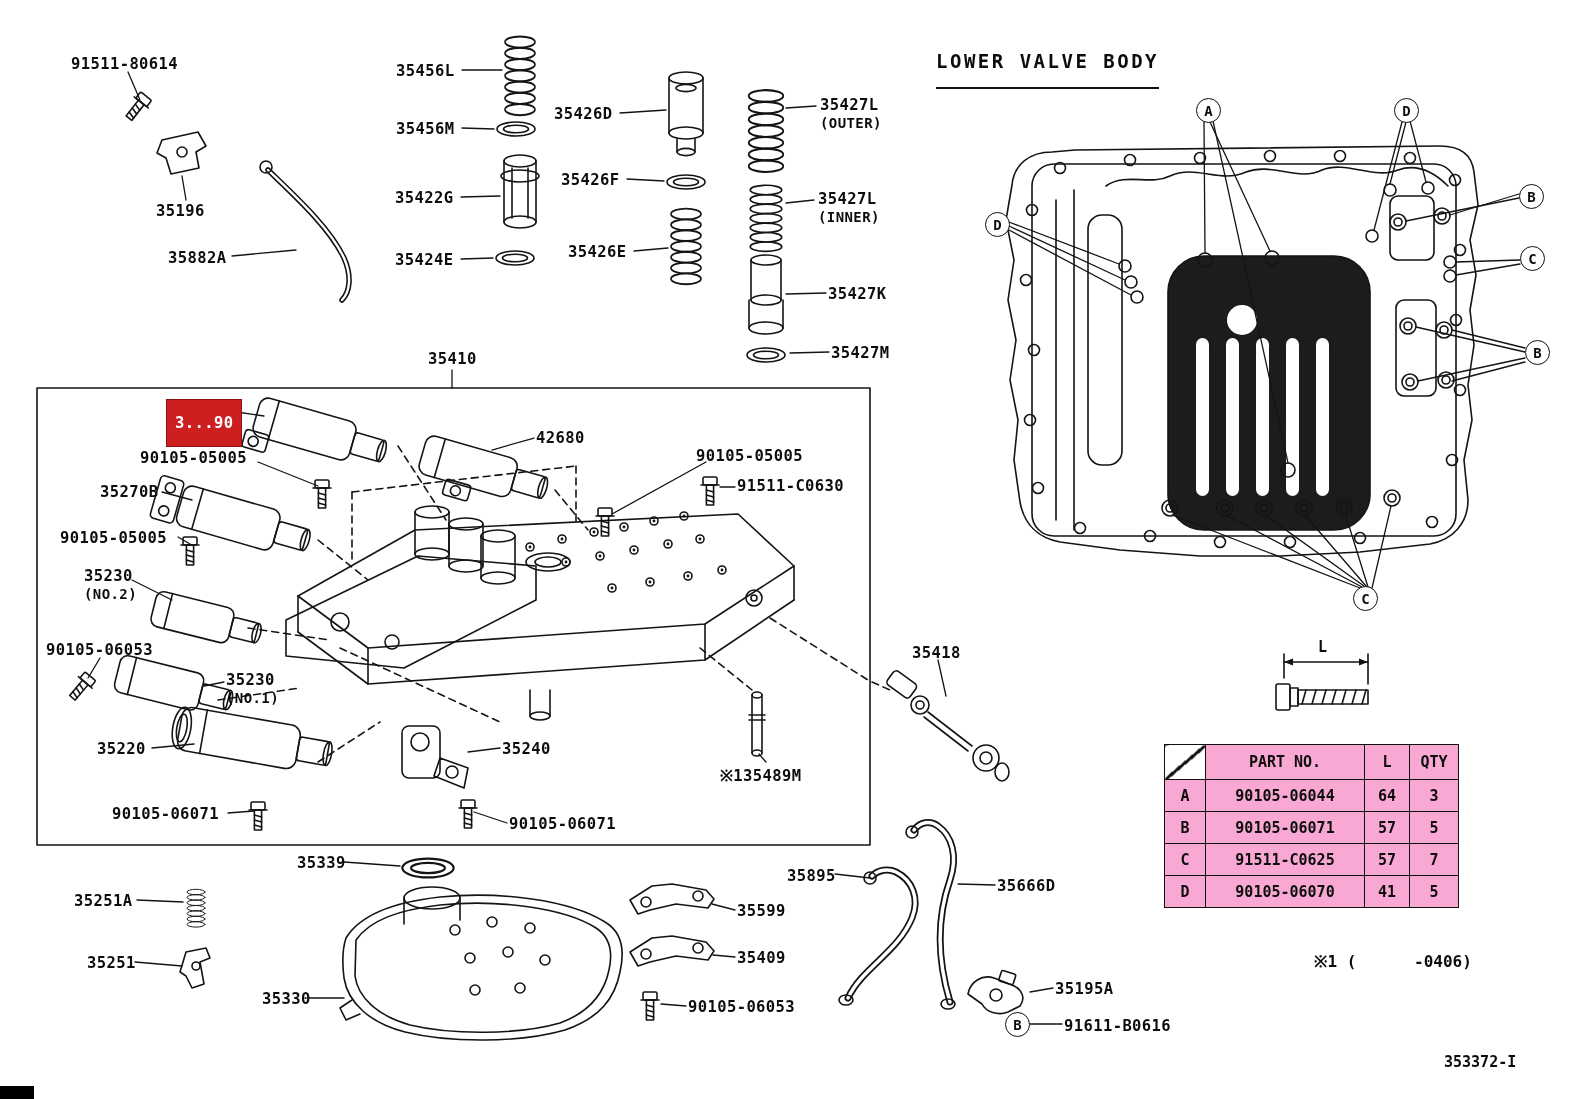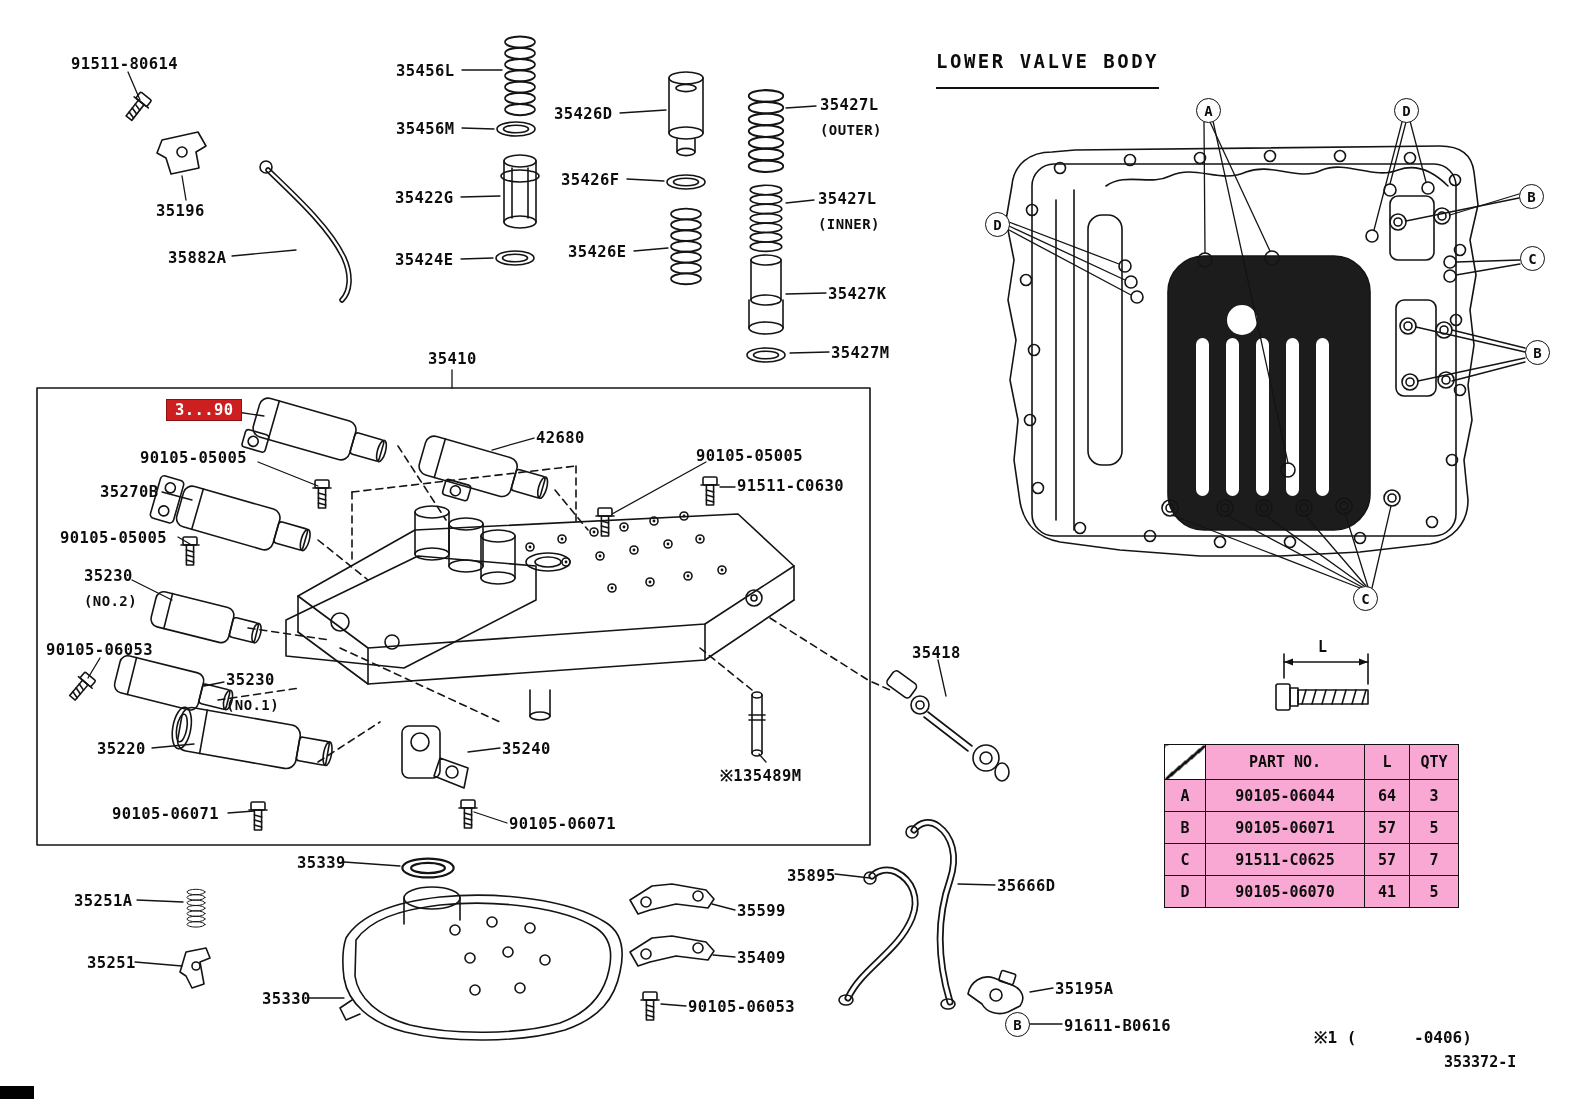--- a/index.html
+++ b/index.html
@@ -1,36 +1,36 @@
 <!DOCTYPE html>
 <html><head>
 <meta charset="utf-8">
 <style>
   html,body{margin:0;padding:0;background:#fff;}
   .stage{position:relative;width:1592px;height:1099px;background:#fff;overflow:hidden;
          font-family:"DejaVu Sans Mono",monospace;color:#0d0d0d;}
   svg.art{position:absolute;left:0;top:0;}
   .lbl{position:absolute;font-weight:bold;font-size:15.5px;white-space:nowrap;letter-spacing:.4px;}
-  .lbl .sub{display:block;font-size:14px;margin-top:8px;}
-  .hl{background:#cd1f1f;color:#fff;padding:1px 8px;border:1px solid #8e0f0f;}
+  .lbl .sub{display:block;font-size:14px;margin-top:1px;}
+  .hl{background:#cd1f1f;color:#fff;padding:14px 8px;border:1px solid #8e0f0f;}
   .title{position:absolute;left:936px;top:50px;font-size:19px;font-weight:bold;letter-spacing:2.5px;
          border-bottom:2.5px solid #111;padding-bottom:15px;}
   .co{position:absolute;width:23px;height:23px;border:1.8px solid #111;border-radius:50%;
       background:#fff;display:flex;align-items:center;justify-content:center;
       font-weight:bold;font-size:14px;}
   table.pt{position:absolute;left:1164px;top:744px;border-collapse:collapse;background:#f9a8d4;}
   table.pt td{border:1.7px solid #111;font-weight:bold;font-size:15px;text-align:center;
       padding:0;height:31px;}
   table.pt tr.hd td{height:34px;}
   td.c-key{width:40px;}
   td.c-part{width:158px;}
   td.c-l{width:44px;}
   td.c-qty{width:48px;}
   td.diag{background:linear-gradient(to bottom right,#fff 47%,#111 47%,#111 53%,#fff 53%);}
-  .footnote{position:absolute;left:1314px;top:1026px;font-weight:bold;font-size:16px;white-space:pre;text-align:center;}
+  .footnote{position:absolute;left:1314px;top:950px;font-weight:bold;font-size:16px;white-space:pre;text-align:center;}
   .figno{position:absolute;left:1444px;top:1053px;font-weight:bold;font-size:15px;}
   .dimL{position:absolute;left:1318px;top:638px;font-weight:bold;font-size:15px;}
   .corner{position:absolute;left:0;top:1086px;width:34px;height:13px;background:#000;}
 </style>
 </head>
 <body>
 
 <div class="stage">
 
 <svg class="art" width="1592" height="1099" viewBox="0 0 1592 1099" fill="none" stroke="#141414" stroke-width="1.6" stroke-linecap="round" stroke-linejoin="round">

